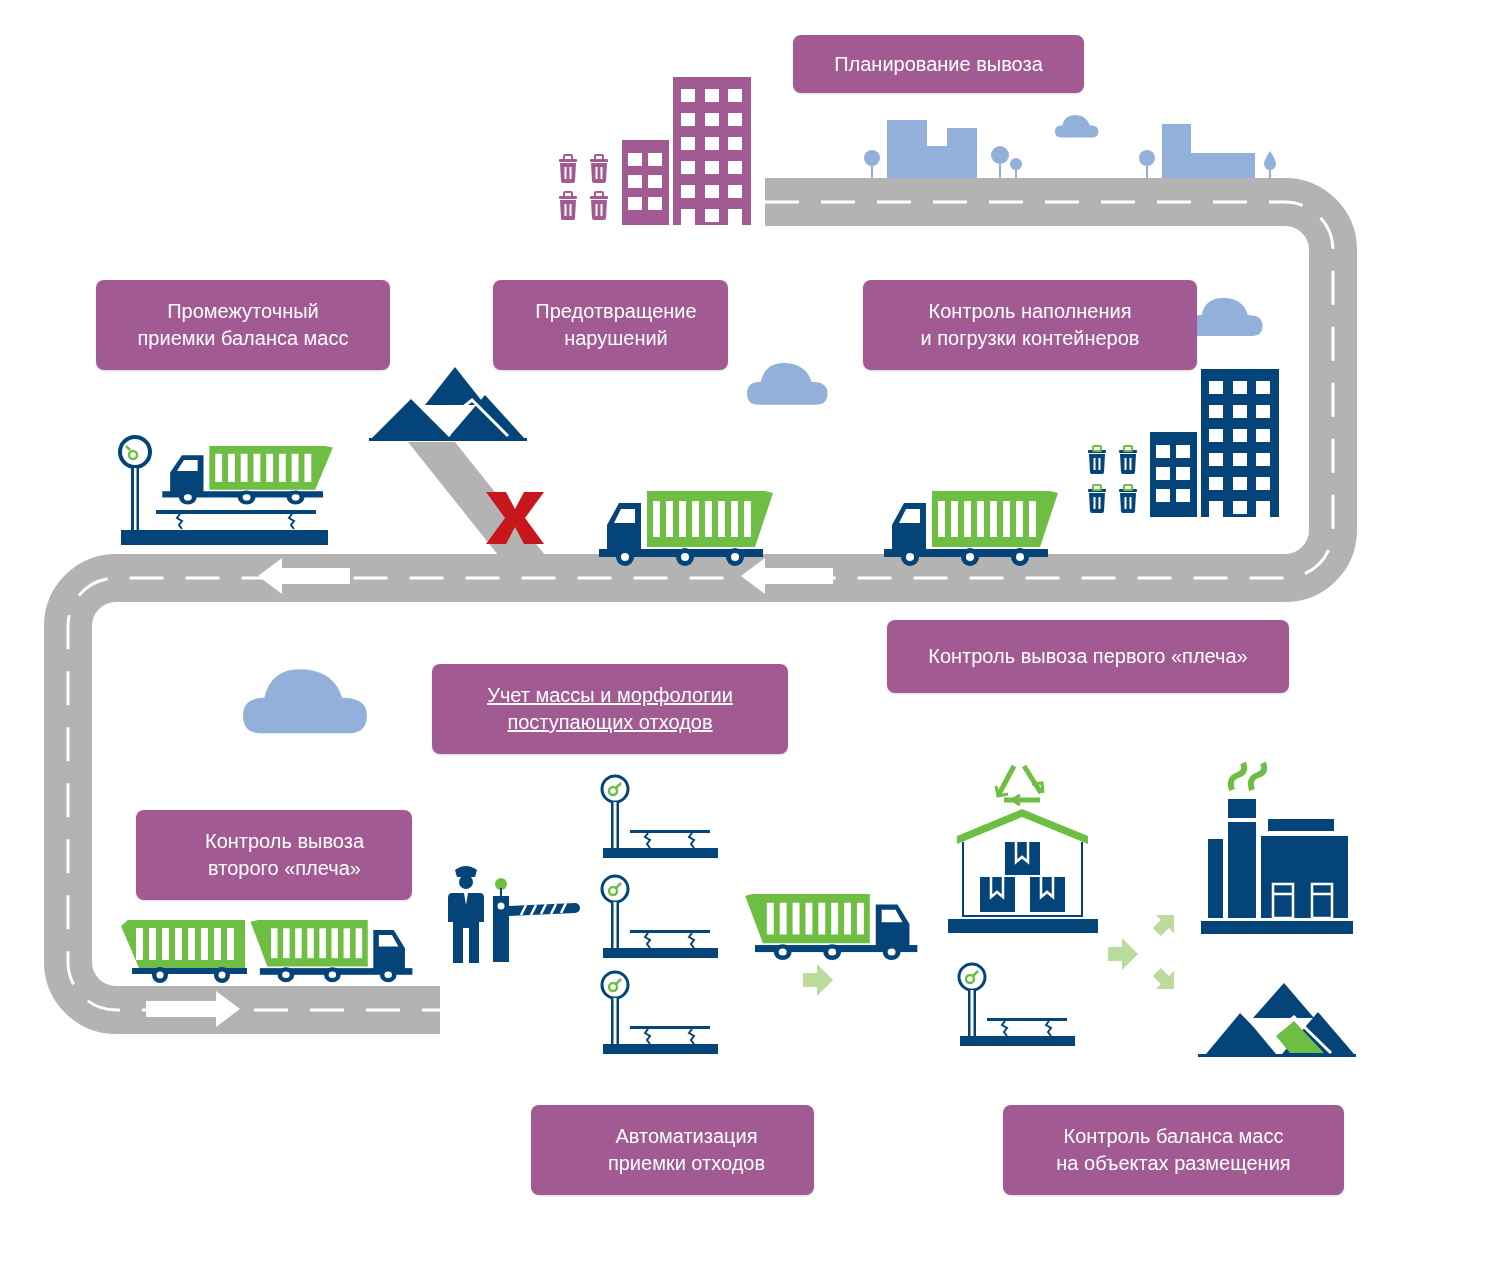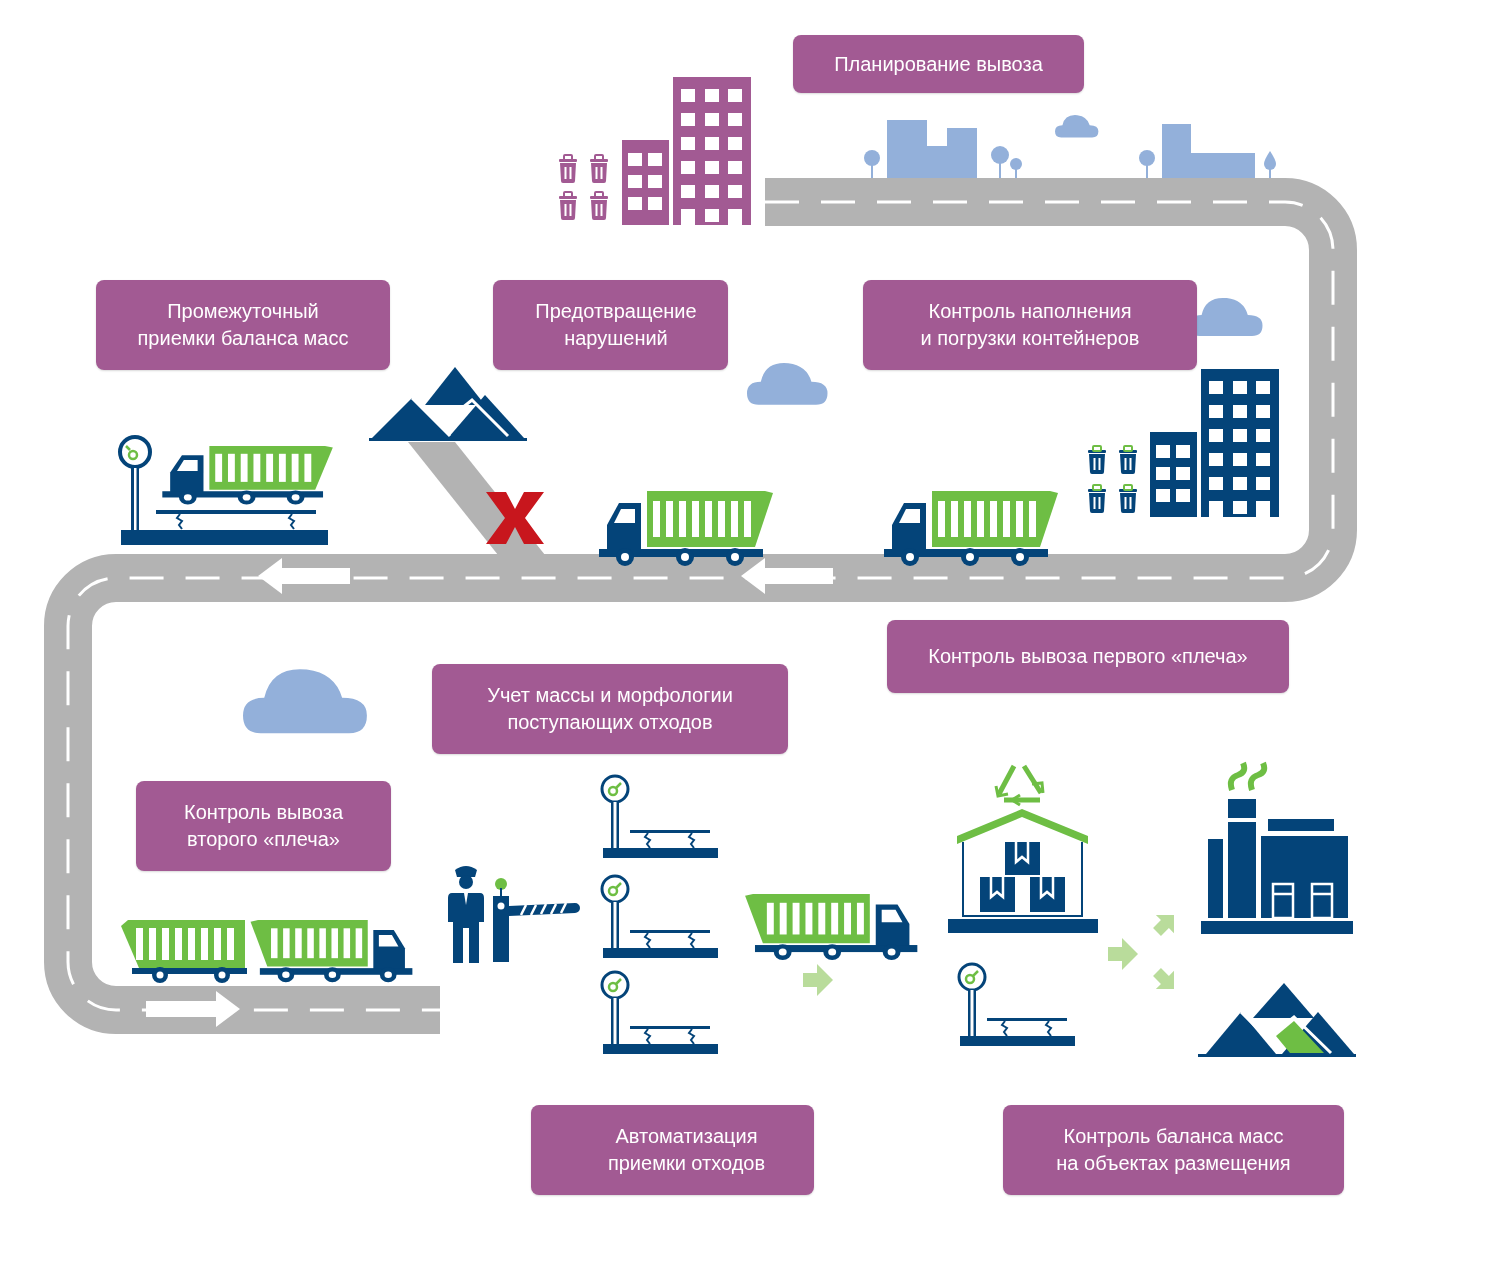--- a/index.html
+++ b/index.html
@@ -337,20 +337,20 @@
 </svg>
 
 <div class="label" style="left:773px;top:35px;width:291px;height:58px;margin-left:20px;">Планирование вывоза</div>
 <div class="label" style="left:96px;top:280px;width:294px;height:90px;">Промежуточный
 приемки баланса масс</div>
 <div class="label" style="left:493px;top:280px;width:224px;height:90px;padding-left:11px;">Предотвращение
 нарушений</div>
 <div class="label" style="left:863px;top:280px;width:334px;height:90px;">Контроль наполнения
 и погрузки контейнеров</div>
 <div class="label" style="left:887px;top:620px;width:402px;height:73px;">Контроль вывоза первого «плеча»</div>
-<div class="label" style="left:432px;top:664px;width:356px;height:90px;">Учет массы и морфологии
+<div class="label" style="left:432px;top:664px;width:356px;height:90px;text-decoration:underline;">Учет массы и морфологии
 поступающих отходов</div>
-<div class="label" style="left:136px;top:781px;width:255px;height:90px;">Контроль вывоза
+<div class="label" style="left:136px;top:810px;width:255px;height:90px;padding-left:21px;">Контроль вывоза
 второго «плеча»</div>
 <div class="label" style="left:531px;top:1105px;width:255px;height:90px;padding-left:28px;">Автоматизация
 приемки отходов</div>
 <div class="label" style="left:1003px;top:1105px;width:341px;height:90px;">Контроль баланса масс
 на объектах размещения</div>
 
 </body></html>

